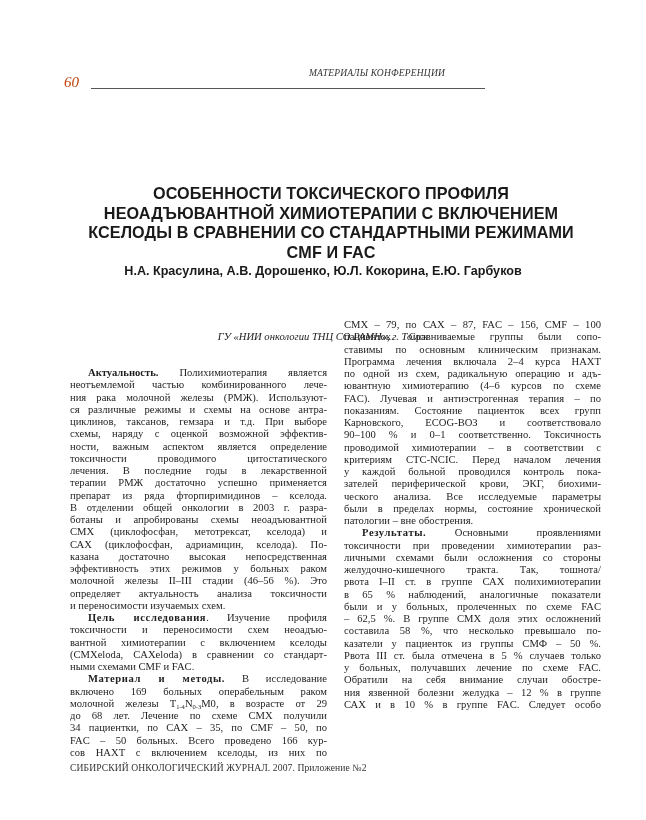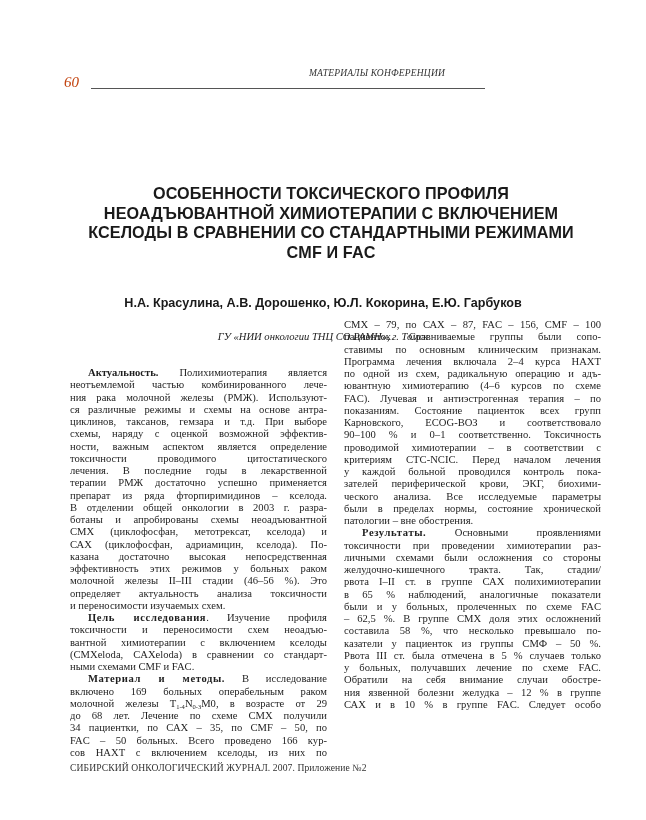--- a/index.html
+++ b/index.html
@@ -22,21 +22,21 @@
 
     .title {
       position: absolute; left: 60px; width: 526px; top: 176px; margin: 8px;
       text-align: center; font-family: "Liberation Sans", sans-serif; font-weight: bold;
       font-size: 16.2px; line-height: 19.5px; color: #1a1a1a; letter-spacing: 0.1px;
     }
     .title span { display: block; }
 
     .authors {
       position: absolute; left: 60px; width: 526px; top: 264px; text-align: center;
-      font-family: "Liberation Sans", sans-serif; font-weight: bold; font-size: 12.6px; color: #1a1a1a; margin-top: 32px;
+      font-family: "Liberation Sans", sans-serif; font-weight: bold; font-size: 12.6px; color: #1a1a1a;
     }
     .affiliation {
       position: absolute; left: 60px; width: 526px; top: 292px; text-align: center;
       font-family: "Liberation Serif", serif; font-style: italic; font-size: 10.6px; color: #222; margin-top: 39px;
     }
 
     .col {
       position: absolute; top: 319px; width: 257px;
       font-family: "Liberation Serif", serif; font-size: 10.6px; line-height: 12.25px;
       color: #1e1e1e; text-align: justify; hyphens: manual;
@@ -134,21 +134,21 @@
       <span class="line">зателей периферической крови, ЭКГ, биохими-</span>
       <span class="line">ческого анализа. Все исследуемые параметры</span>
       <span class="line">были в пределах нормы, состояние хронической</span>
       <span class="line last">патологии – вне обострения.</span>
     </div>
 
     <div>
       <span class="line" style="padding-left:18px;"><span class="lead spaced">Результаты.</span><span>  Основными проявлениями</span></span>
       <span class="line">токсичности при проведении химиотерапии раз-</span>
       <span class="line">личными схемами были осложнения со стороны</span>
-      <span class="line">желудочно-кишечного тракта. Так, стадии/</span>
+      <span class="line">желудочно-кишечного тракта. Так, тошнота/</span>
       <span class="line">рвота I–II ст. в группе САХ полихимиотерапии</span>
       <span class="line">в 65 % наблюдений, аналогичные показатели</span>
       <span class="line">были и у больных, пролеченных по схеме FAC</span>
       <span class="line">– 62,5 %. В группе СМХ доля этих осложнений</span>
       <span class="line">составила 58 %, что несколько превышало по-</span>
       <span class="line">казатели у пациенток из группы СМФ – 50 %.</span>
       <span class="line">Рвота III ст. была отмечена в 5 % случаев только</span>
       <span class="line">у больных, получавших лечение по схеме FAC.</span>
       <span class="line">Обратили на себя внимание случаи обостре-</span>
       <span class="line">ния язвенной болезни желудка – 12 % в группе</span>

